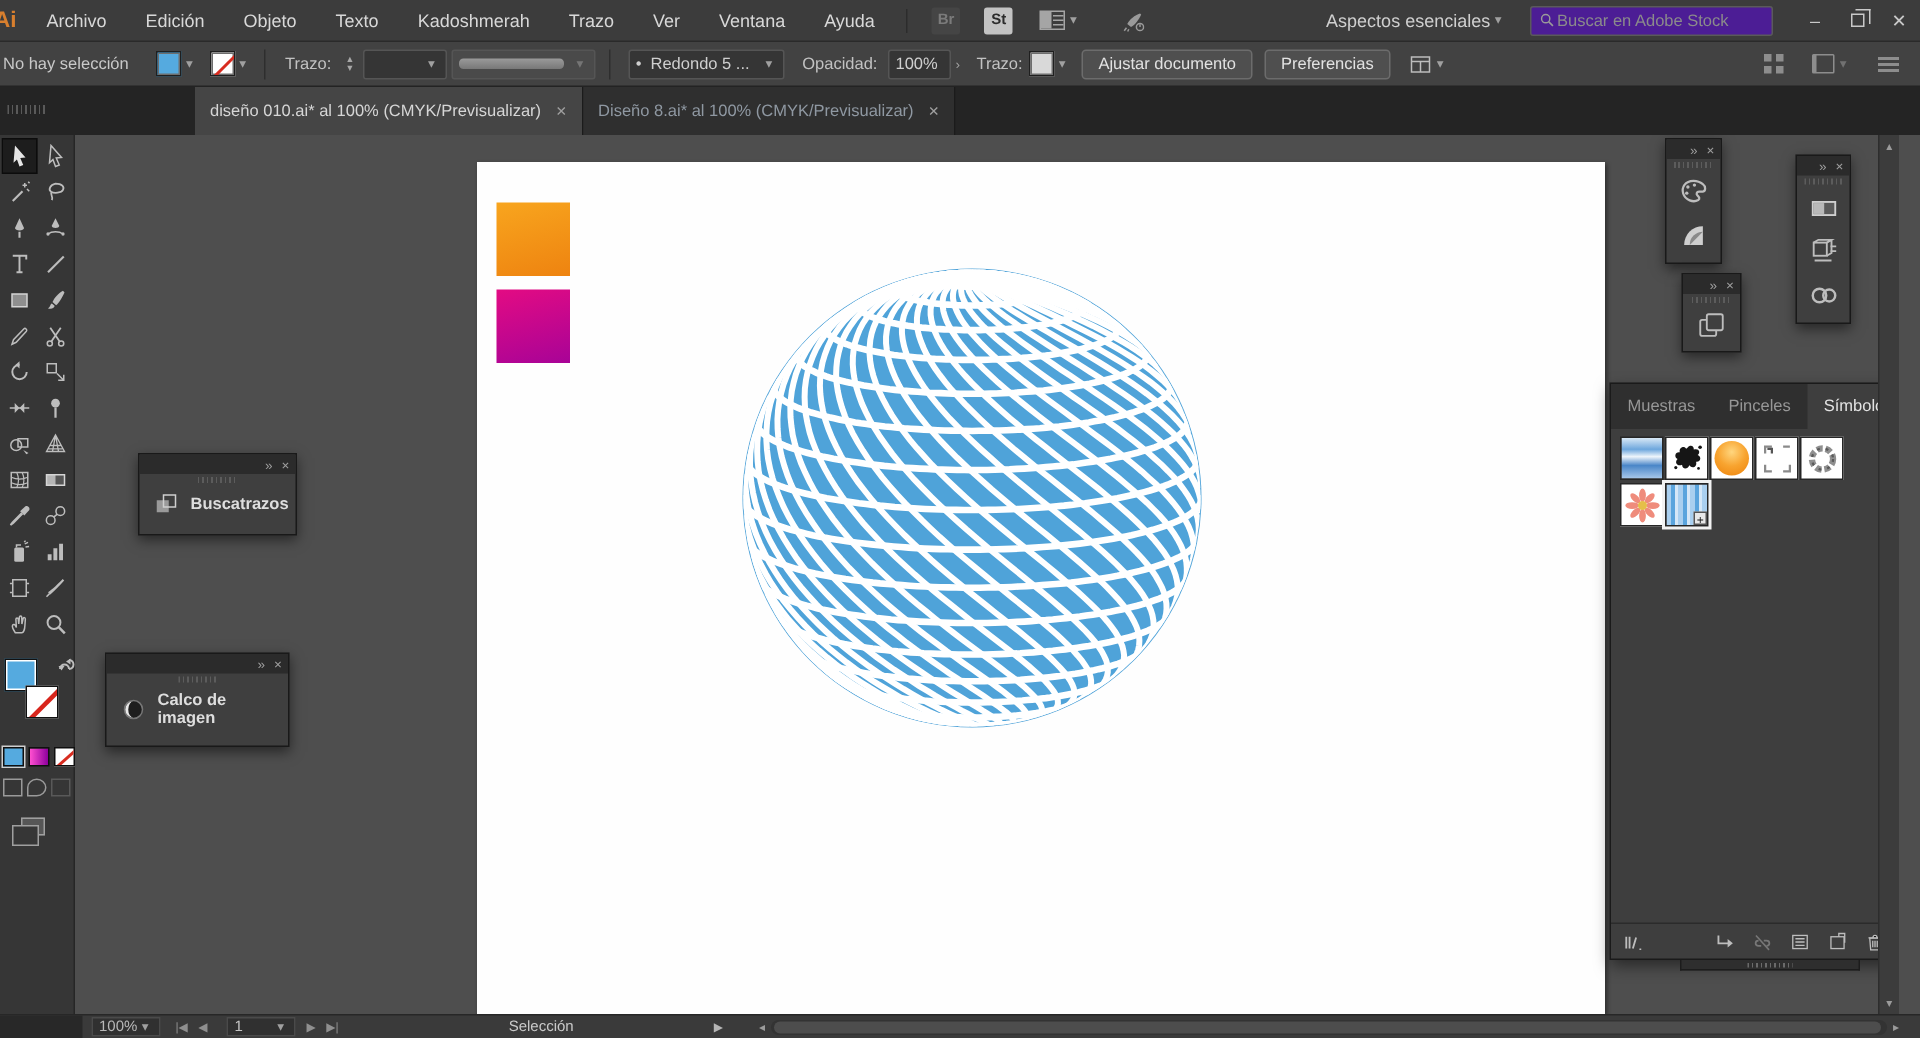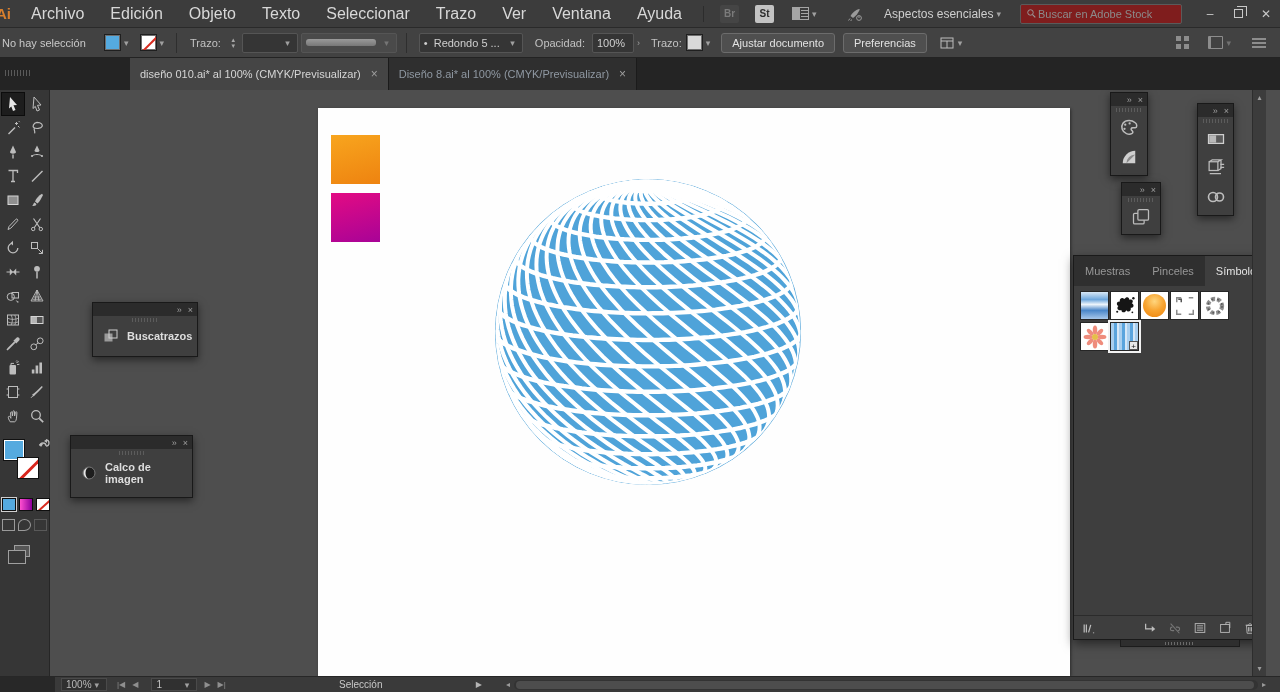--- a/index.html
+++ b/index.html
@@ -5,35 +5,35 @@
   * { margin:0; padding:0; box-sizing:border-box; }
   html,body { width:1280px; height:692px; overflow:hidden; background:#2a2a2a;
     font-family:"Liberation Sans","DejaVu Sans",sans-serif; font-size:11px; color:#cfcfcf;
     -webkit-font-smoothing:antialiased; }
   .app { position:relative; width:1280px; height:692px; background:#4e4e4e; overflow:hidden; }
 
   
   .menubar { position:absolute; left:0; top:0; width:1280px; height:28px; background:#3c3c3c;
     border-bottom:1px solid #2a2a2a; display:flex; align-items:center; z-index:50; }
   .ai-logo { font-weight:bold; font-size:15px; color:#d87f2e; margin-left:-4px; width:22px; }
-  .menu-item { padding:0 13px; font-size:16px; color:#d8d8d8; line-height:28px; cursor:default; }
+  .menu-item { padding:0 13px; font-size:12px; color:#d8d8d8; line-height:28px; cursor:default; }
   .mb-divider { width:1px; height:16px; background:#2c2c2c; margin:0 8px; }
   .badge { width:19px; height:18px; border-radius:2px; font-size:10px; font-weight:bold;
     display:flex; align-items:center; justify-content:center; margin:0 8px; }
   .badge-br { background:#454545; color:#7b7b7b; }
   .badge-st { background:#c3c3c3; color:#2c2c2c; }
   .ws-icon { width:17px; height:13px; border:1px solid #a5a5a5; margin-left:10px; position:relative; }
   .ws-icon::before { content:""; position:absolute; left:0; top:0; width:7px; height:11px; background:#a5a5a5; }
   .ws-icon::after { content:""; position:absolute; right:0; top:5px; width:7px; height:1px; background:#a5a5a5;
     box-shadow:0 3px 0 #a5a5a5, 0 -3px 0 #a5a5a5; }
   .chev { color:#a0a0a0; font-size:9px; margin:0 3px; }
   .rocket { margin-left:26px; width:20px; height:16px; }
   .mb-right { margin-left:auto; display:flex; align-items:center; }
   .ws-label { font-size:12px; color:#cfcfcf; }
-  .searchbox { width:162px; height:20px; background:#7f1d1d; border:1px solid #5a5a5a; border-radius:2px;
+  .searchbox { width:162px; height:20px; background:#4c1d95; border:1px solid #5a5a5a; border-radius:2px;
     display:flex; align-items:center; margin:0 14px 0 16px; padding:0 5px; }
   .searchbox svg { width:11px; height:11px; }
   .searchbox input { background:transparent; border:none; outline:none; color:#bdbdbd; font-size:11px; width:120px;
     font-family:"Liberation Sans","DejaVu Sans",sans-serif; }
   .searchbox input::placeholder { color:#8b8b8b; }
   .winbtn { width:28px; height:28px; display:flex; align-items:center; justify-content:center; color:#c9c9c9; font-size:12px; }
   .winbtn .restore { width:9px; height:9px; border:1px solid #c9c9c9; position:relative; }
   .winbtn .restore::before { content:""; position:absolute; left:2px; top:-4px; width:9px; height:9px; border:1px solid #c9c9c9; border-left:none; border-bottom:none; }
 
   
@@ -162,21 +162,21 @@
 
 <div class="app">
 
   <div class="menubar">
     <span class="ai-logo">Ai</span>
     <div id="menus" style="display:flex">
         <span class="menu-item">Archivo</span>
         <span class="menu-item">Edición</span>
         <span class="menu-item">Objeto</span>
         <span class="menu-item">Texto</span>
-        <span class="menu-item">Seleccionar</span>
+        <span class="menu-item">Kadoshmerah</span>
         <span class="menu-item">Trazo</span>
         <span class="menu-item">Ver</span>
         <span class="menu-item">Ventana</span>
         <span class="menu-item">Ayuda</span>
       </div>
     <div class="mb-divider"></div>
     <span class="badge badge-br">Br</span>
     <span class="badge badge-st">St</span>
     <span class="ws-icon"></span>
     <span class="chev">▾</span>

